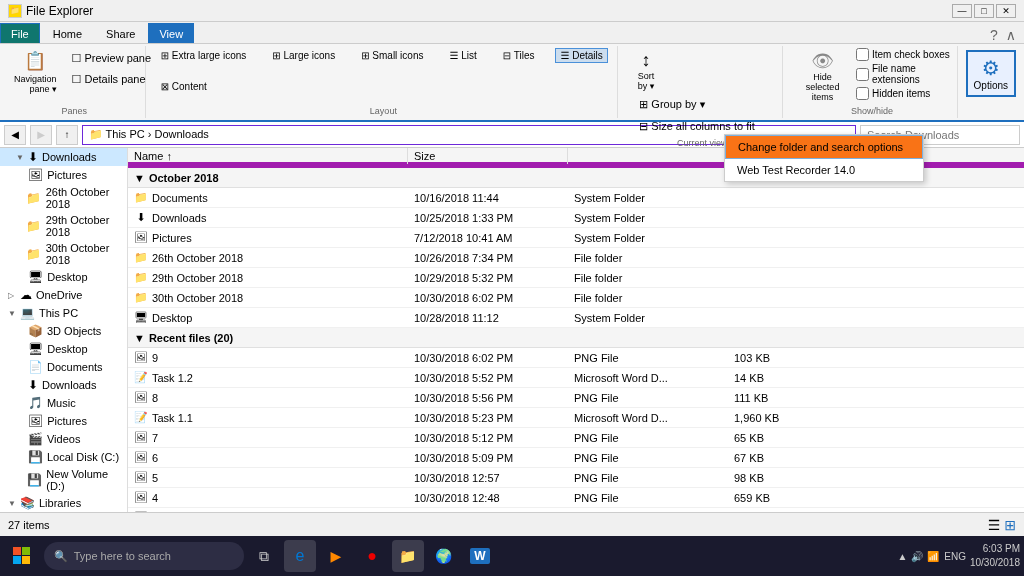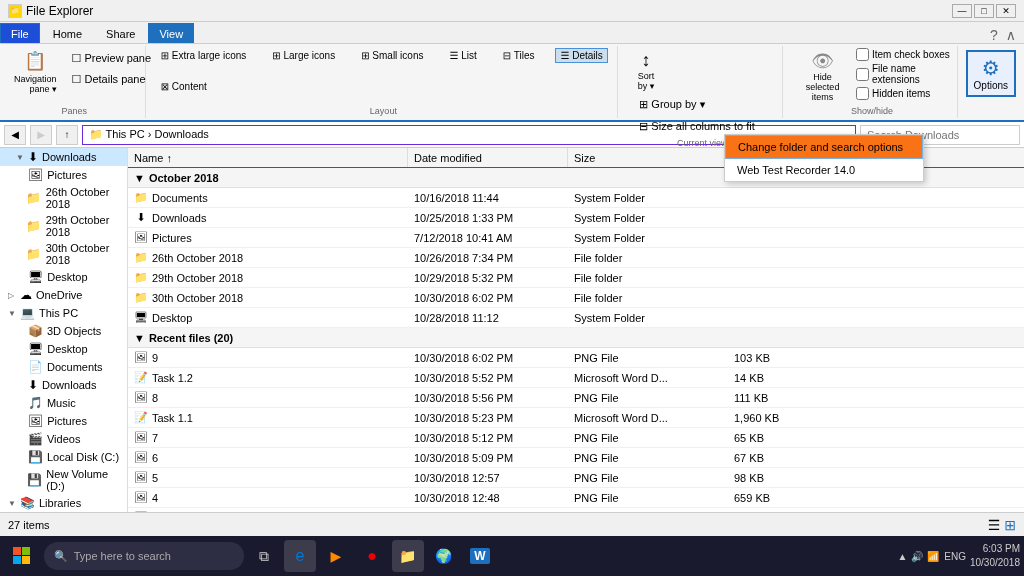--- a/index.html
+++ b/index.html
@@ -32,21 +32,21 @@
       padding: 3px 10px;
       font-size: 11px;
       cursor: pointer;
       border: 1px solid transparent;
       border-bottom: none;
       margin-right: 2px;
       height: 20px;
       display: flex; align-items: center;
     }
     .ribbon-tab.active {
-      background: #1d4ed8;
+      background: #0f766e;
       color: #fff;
       border-color: #1e6fbe;
     }
 
     
     .ribbon {
       height: 78px;
       background: #f5f5f5;
       border-bottom: 2px solid #1e6fbe;
       display: flex;
@@ -148,21 +148,21 @@
       flex: 1;
       overflow-y: auto;
       background: #fff;
     }
 
     
     .col-headers {
       display: grid;
       grid-template-columns: 280px 160px 160px 100px;
       background: #f5f5f5;
-      border-bottom: 1px solid #a21caf;
+      border-bottom: 6px solid #a21caf;
       font-size: 11px;
       height: 20px;
     }
     .col-header {
       padding: 2px 6px; border-right: 1px solid #ddd;
       display: flex; align-items: center; cursor: pointer;
     }
 
     
     .file-row {
@@ -501,21 +501,20 @@
       <span class="folder-icon">📚</span>
       <span>Libraries</span>
     </div>
 
   </div>
 
   <div class="content-area">
 
     <div class="col-headers">
       <div class="col-header">Name ↑</div>
-      <div class="col-header">Date modified</div>
       <div class="col-header">Size</div>
     </div>
 
     <div class="section-header">
       <span>▼</span>
       <span>October 2018</span>
     </div>
 
     <div class="file-row">
       <div class="file-cell"><span class="file-icon">📁</span>Documents</div>

